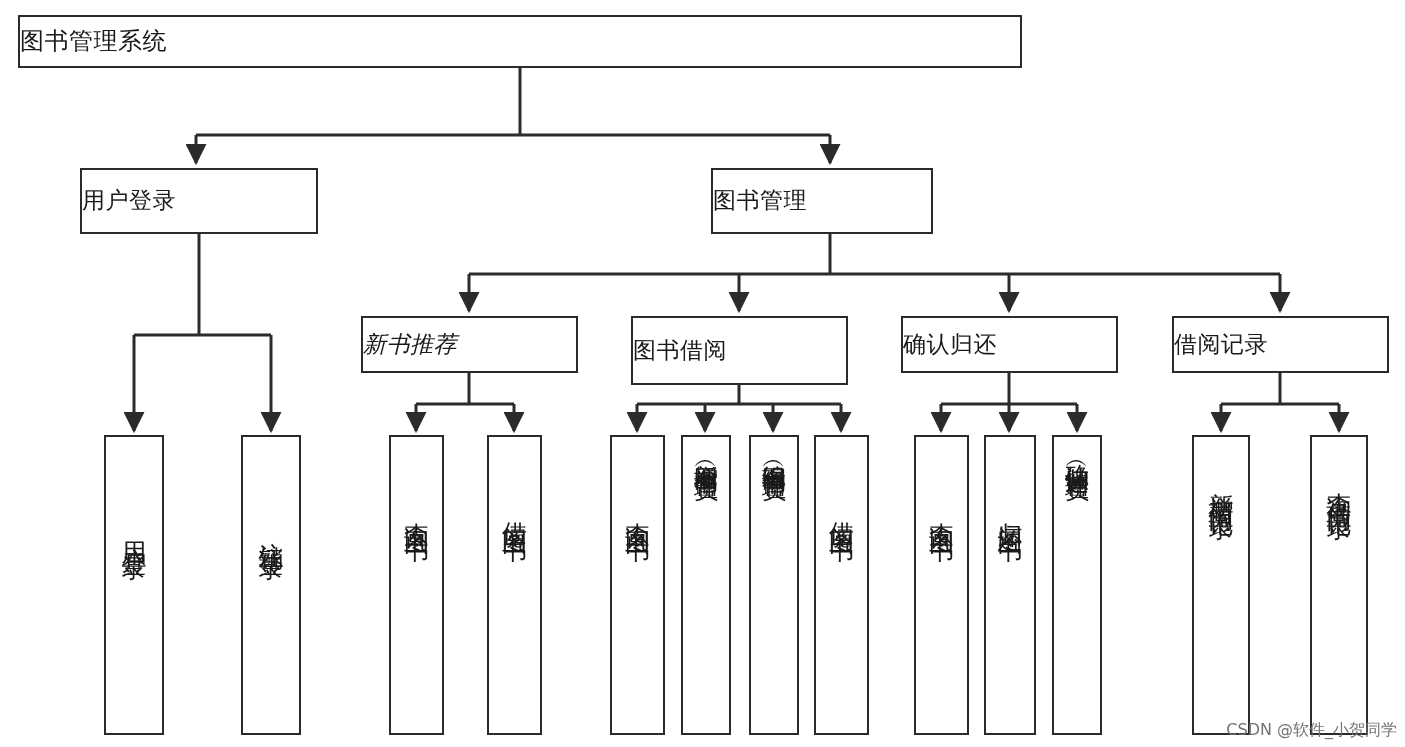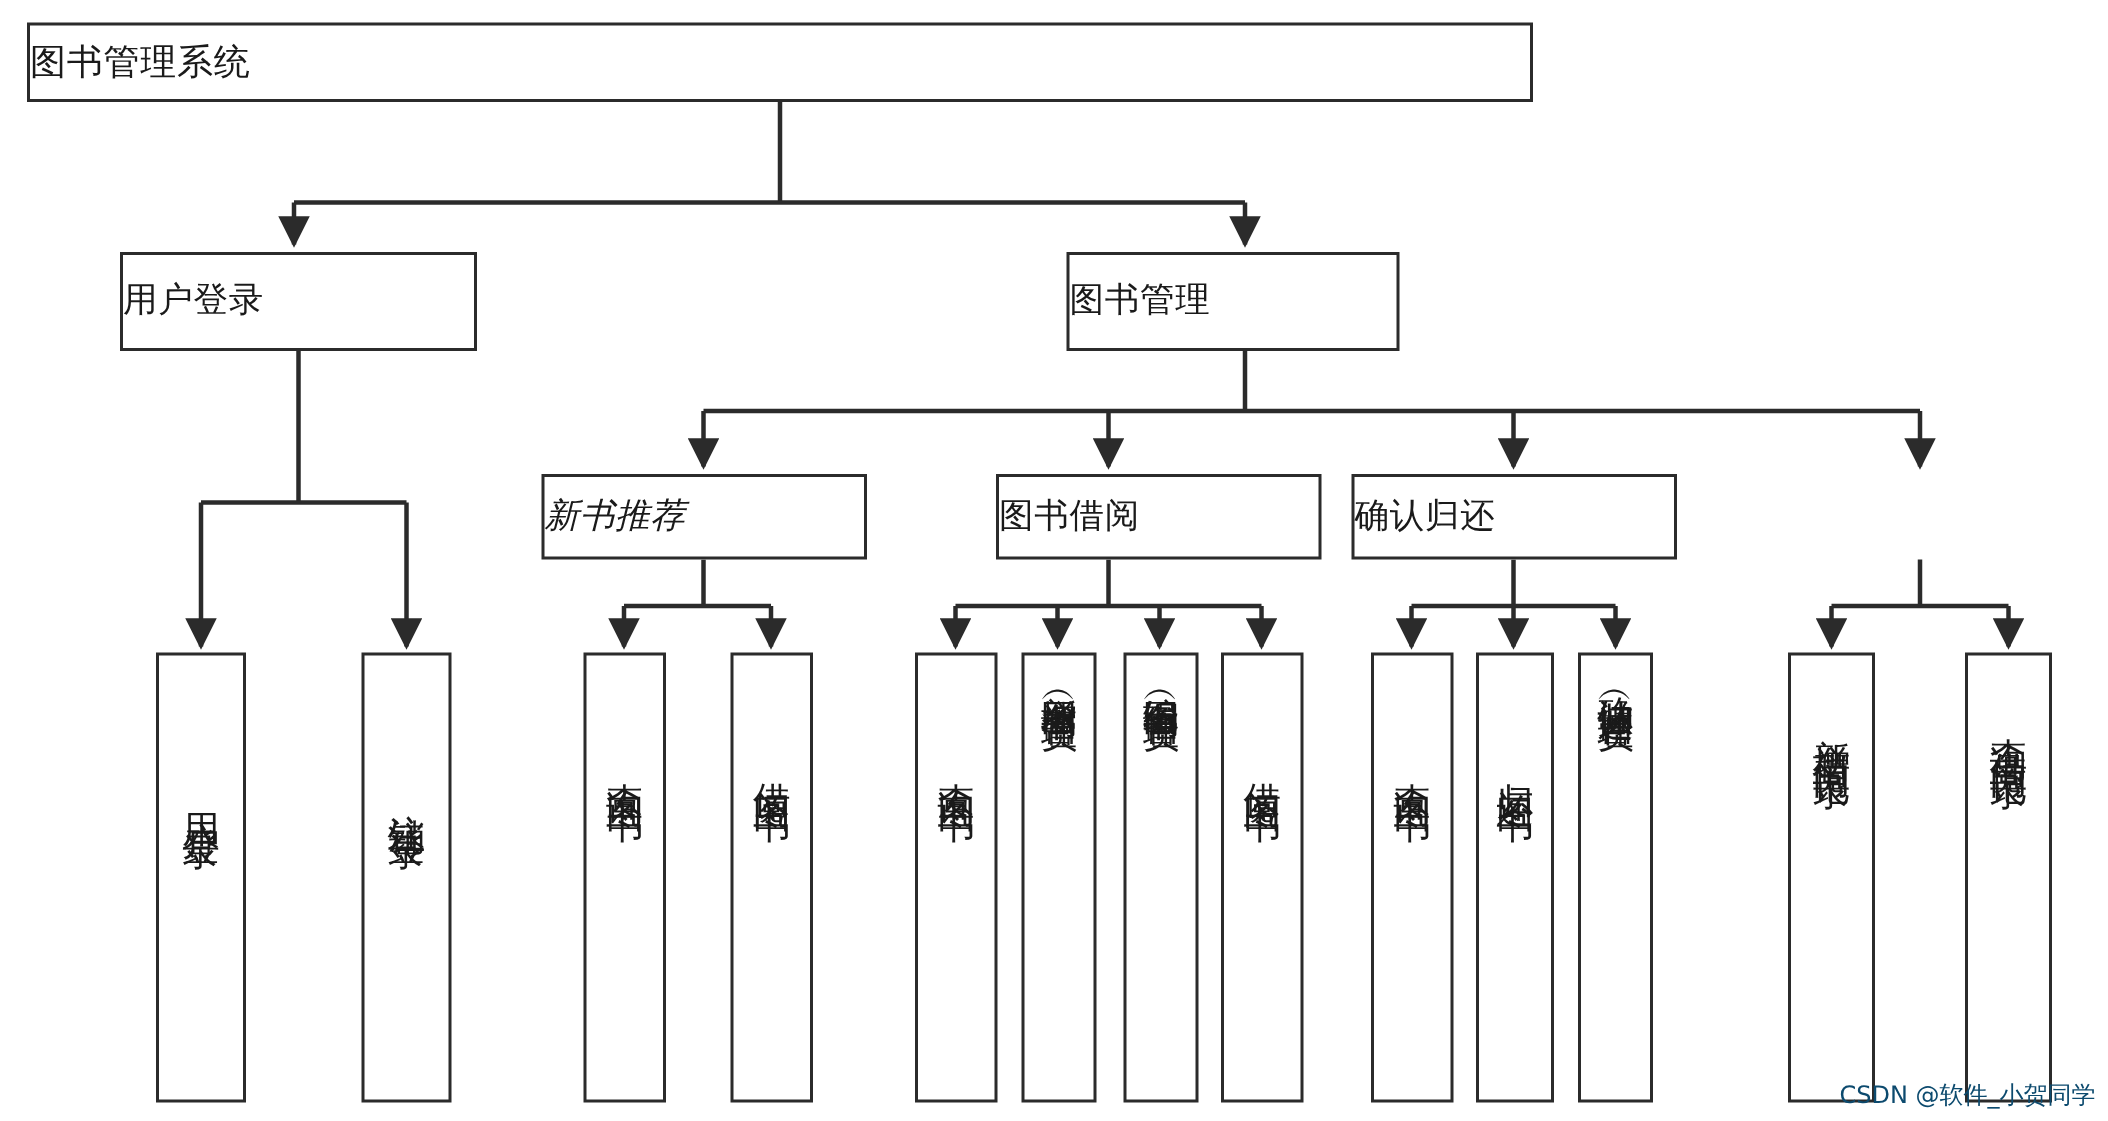--- a/index.html
+++ b/index.html
@@ -63,21 +63,21 @@
   }
   .node.v.tall .label {
     font-size: 24px;
     letter-spacing: 2px;
   }
   .watermark {
     position: absolute;
     right: 8px;
     bottom: 6px;
     font-size: 16px;
-    color: #0c4a6e;
+    color: #737373;
     z-index: 3;
     white-space: nowrap;
     font-family: "DejaVu Sans", "Liberation Sans", sans-serif;
   }
 </style>
 </head>
 <body>
 
 <div id="canvas">
 
@@ -138,26 +138,29 @@
   <div class="node h" style="left:80px; top:168px; width:238px; height:66px;">
     <span class="label">用户登录</span>
   </div>
   <div class="node h" style="left:711px; top:168px; width:222px; height:66px;">
     <span class="label">图书管理</span>
   </div>
 
   <div class="node h" style="left:361px; top:316px; width:217px; height:57px;font-style:italic;">
     <span class="label">新书推荐</span>
   </div>
-  <div class="node h" style="left:631px; top:316px; width:217px; height:57px;margin-left:33px;">
+  <div class="node h" style="left:631px; top:316px; width:217px; height:69px;">
     <span class="label">图书借阅</span>
   </div>
   <div class="node h" style="left:901px; top:316px; width:217px; height:57px;">
     <span class="label">确认归还</span>
   </div>
+  <div class="node h" style="left:1172px; top:316px; width:217px; height:57px;">
+    <span class="label">借阅记录</span>
+  </div>
 
   <div class="node v" style="left:104px; top:435px; width:60px; height:300px; padding-top:85px;">
     <span class="label">用户登录</span>
   </div>
   <div class="node v" style="left:241px; top:435px; width:60px; height:300px; padding-top:85px;">
     <span class="label">注销登录</span>
   </div>
 
   <div class="node v" style="left:389px; top:435px; width:55px; height:300px; padding-top:65px;">
     <span class="label">查询图书</span>

